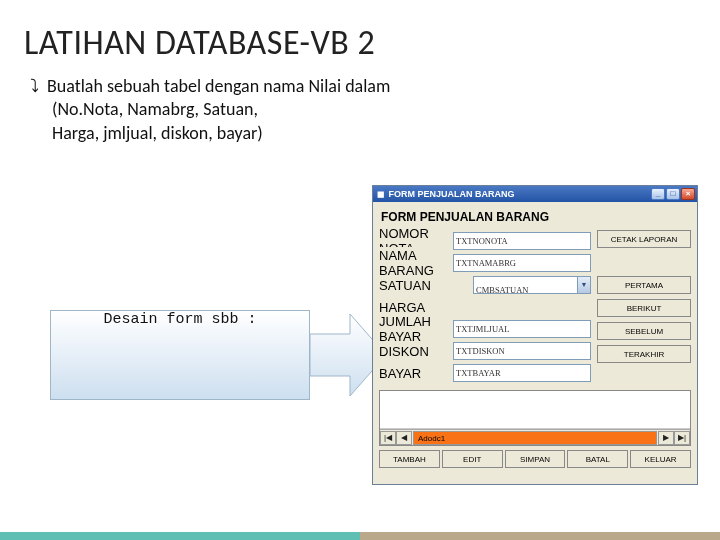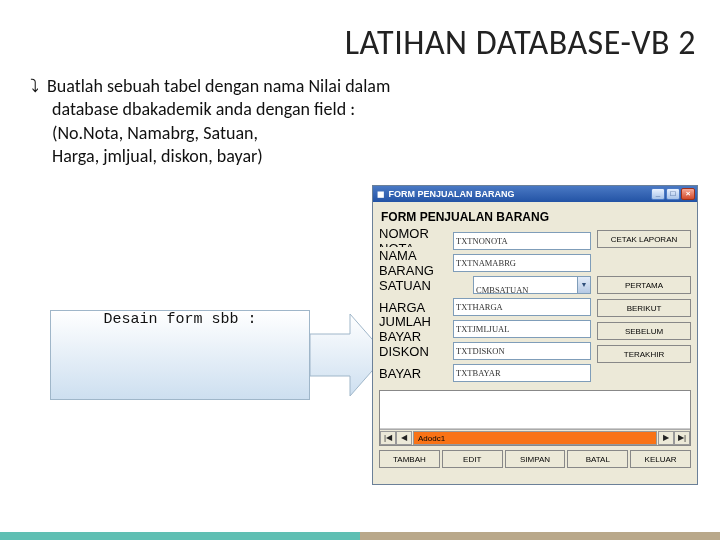--- a/index.html
+++ b/index.html
@@ -13,21 +13,20 @@
   .bottom-decor {
     position: absolute; left: 0; right: 0; bottom: 0; height: 8px;
     background: linear-gradient(to right, #5fbfb3 0%, #5fbfb3 50%, #b9a88a 50%, #b9a88a 100%);
   }
   .slide-title {
     font-size: 34px;
     padding: 22px 24px 6px 24px;
     color: #222;
     letter-spacing: 0.5px;
     font-weight: 400;
-    text-align: right;
   }
   .content {
     padding: 6px 30px 0 30px;
     font-size: 18px;
     color: #111;
     line-height: 1.3;
   }
   .bullet-row { display: flex; }
   .bullet-sym {
     margin-right: 8px;
@@ -156,21 +155,20 @@
 </head>
 <body>
 
 <div class="slide-title">LATIHAN DATABASE-VB 2</div>
 
 <div class="content">
   <div class="bullet-row">
     <span class="bullet-sym">⤵</span>
     <span>Buatlah sebuah tabel dengan nama Nilai dalam</span>
   </div>
-  <div class="indent">database dbakademik anda dengan field :</div>
   <div class="indent">(No.Nota, Namabrg, Satuan,</div>
   <div class="indent">Harga, jmljual, diskon, bayar)</div>
 </div>
 
 <div class="desain-box">
   <span>Desain form sbb :</span>
 </div>
 
 <div class="arrow-shape">
   <svg viewBox="0 0 76 90">
@@ -206,21 +204,20 @@
         </div>
         <div class="field-row">
           <div class="field-label">SATUAN</div>
           <div class="field-input combo">
             <span>CMBSATUAN</span>
             <span class="combo-btn">▼</span>
           </div>
         </div>
         <div class="field-row">
           <div class="field-label">HARGA</div>
-          <input class="field-input" value="TXTHARGA" style="">
         </div>
         <div class="field-row">
           <div class="field-label">JUMLAH BAYAR</div>
           <input class="field-input" value="TXTJMLJUAL" style="">
         </div>
         <div class="field-row">
           <div class="field-label">DISKON</div>
           <input class="field-input" value="TXTDISKON" style="">
         </div>
         <div class="field-row">

